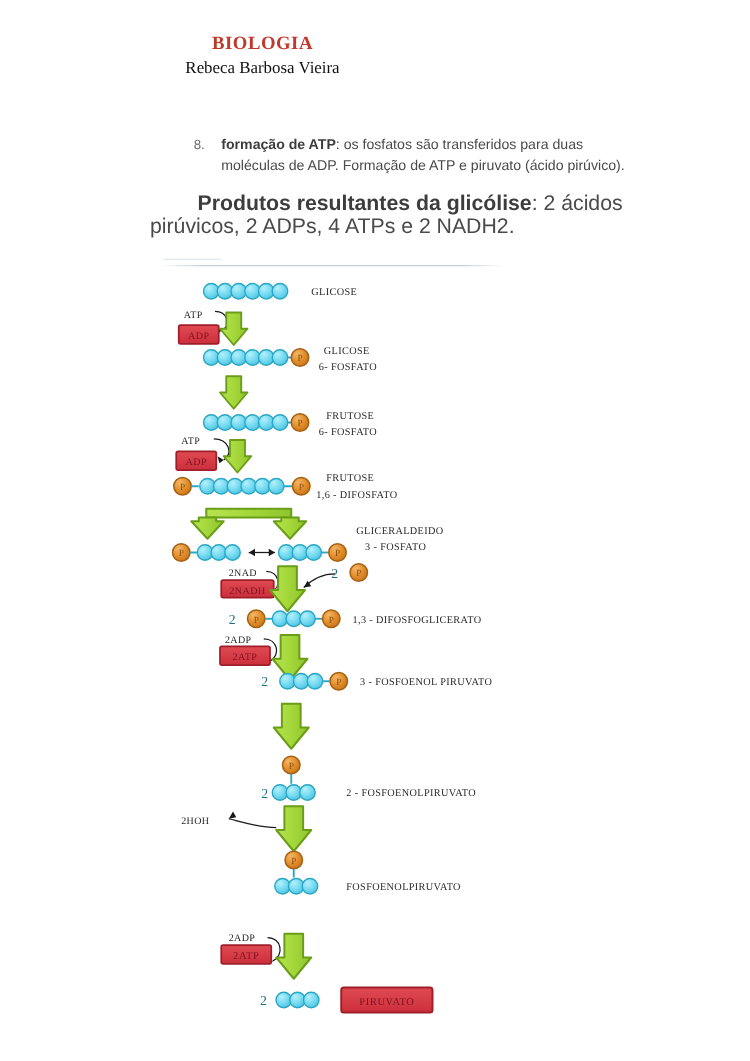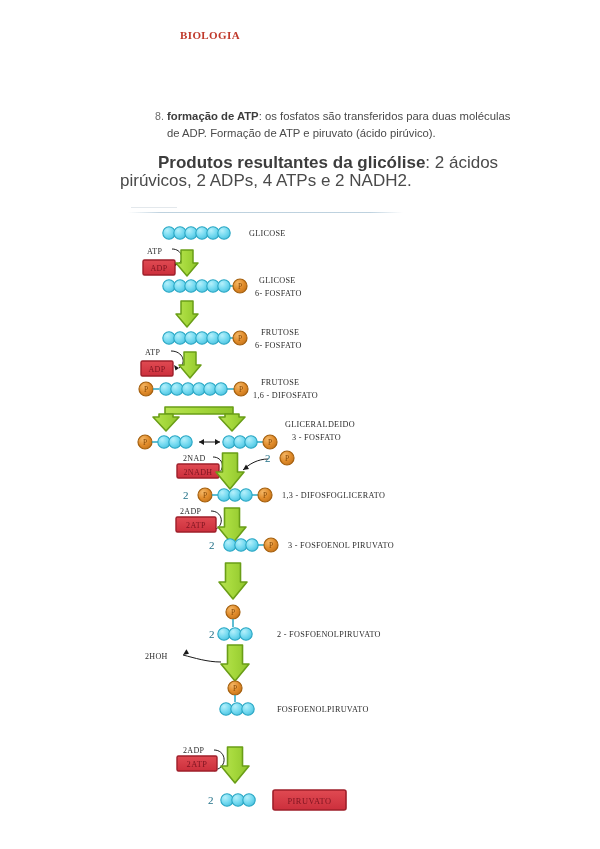--- a/index.html
+++ b/index.html
@@ -9,40 +9,40 @@
     font-family:"Liberation Sans",sans-serif;
     overflow:hidden;
     position:relative;
   }
   .page{position:relative;width:600px;height:849px;}
 
   
   .hdr{position:absolute;left:0;top:27px;width:420px;text-align:center;}
   .hdr-title{
     font-family:"Liberation Serif",serif;
-    color:#c0392b;font-size:11px;font-weight:bold;letter-spacing:.4px;
+    color:#c0392b;font-size:15px;font-weight:bold;letter-spacing:.4px;
     line-height:17px;
   }
   .hdr-sub{
     font-family:"Liberation Serif",serif;
     color:#1a1a1a;font-size:12px;line-height:18px;
   }
   .hdr-name{
     font-family:"Liberation Serif",serif;
     color:#111;font-size:13.5px;line-height:19px;
   }
 
   
   .body-text{position:absolute;left:0;top:108px;width:600px;}
   .item8{
     position:absolute;left:155px;top:0;width:360px;
     font-size:11.3px;color:#4a4a4a;line-height:17px;
   }
   .item8 .num{position:absolute;left:0;top:0;color:#6b6b6b;font-size:10.6px;}
-  .item8 .txt{display:block;margin-left:12px;}
+  .item8 .txt{display:block;margin-left:22px;}
   .item8 b{color:#3d3d3d;font-weight:bold;}
   .para{
     position:absolute;left:120px;top:46px;width:400px;
     font-size:17px;color:#4a4a4a;line-height:18px;text-indent:38px;
   }
   .para b{color:#3d3d3d;font-weight:bold;}
 
   
   .scanline{
     position:absolute;left:128px;top:212px;width:275px;height:1px;
@@ -57,20 +57,21 @@
   .diagram{position:absolute;left:125px;top:214px;width:300px;height:520px;}
   .diagram svg{display:block;}
 </style>
 </head>
 <body>
 
 <div class="page">
 
   <div class="hdr">
     <div class="hdr-title">BIOLOGIA</div>
+    <div class="hdr-name">Rebeca Barbosa Vieira</div>
   </div>
 
   <div class="body-text">
     <div class="item8">
       <span class="num">8.</span>
       <span class="txt"><b>formação de ATP</b><span>: os fosfatos são transferidos para duas moléculas de ADP. Formação de ATP e piruvato (ácido pirúvico).</span></span>
     </div>
     <div class="para"><b>Produtos resultantes da glicólise</b><span>: 2 ácidos pirúvicos, 2 ADPs, 4 ATPs e 2 NADH2.</span></div>
   </div>
 

